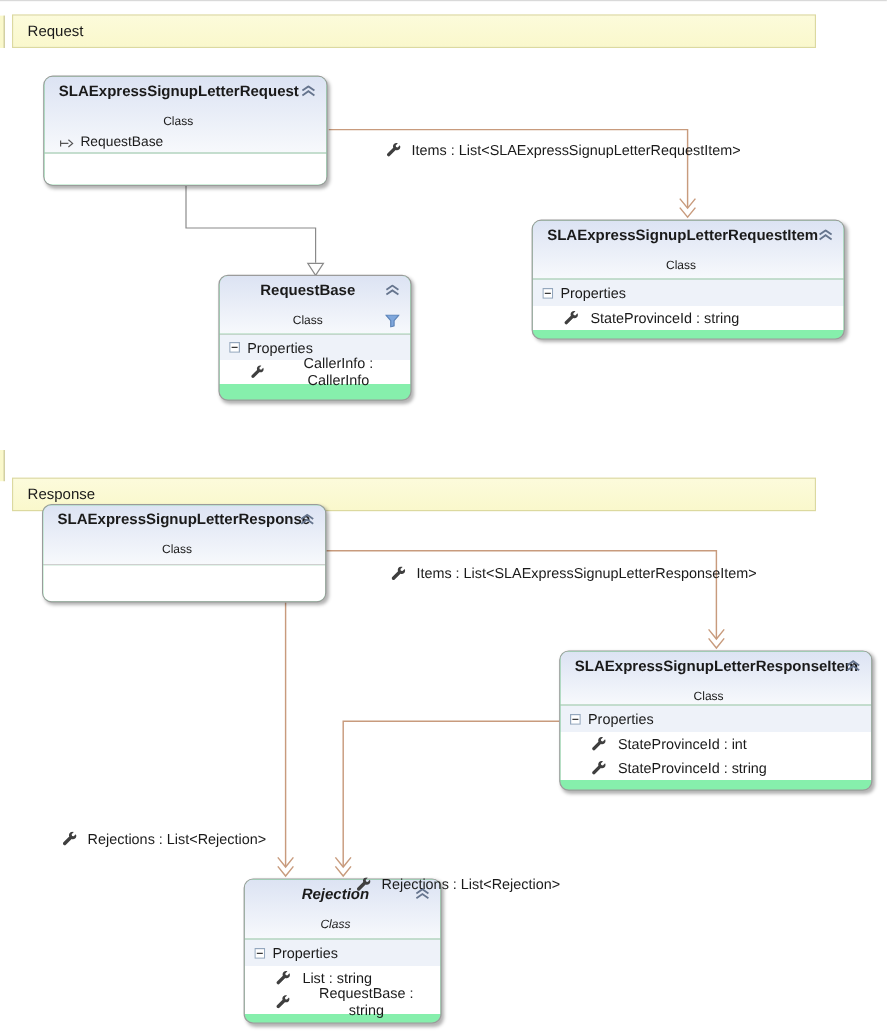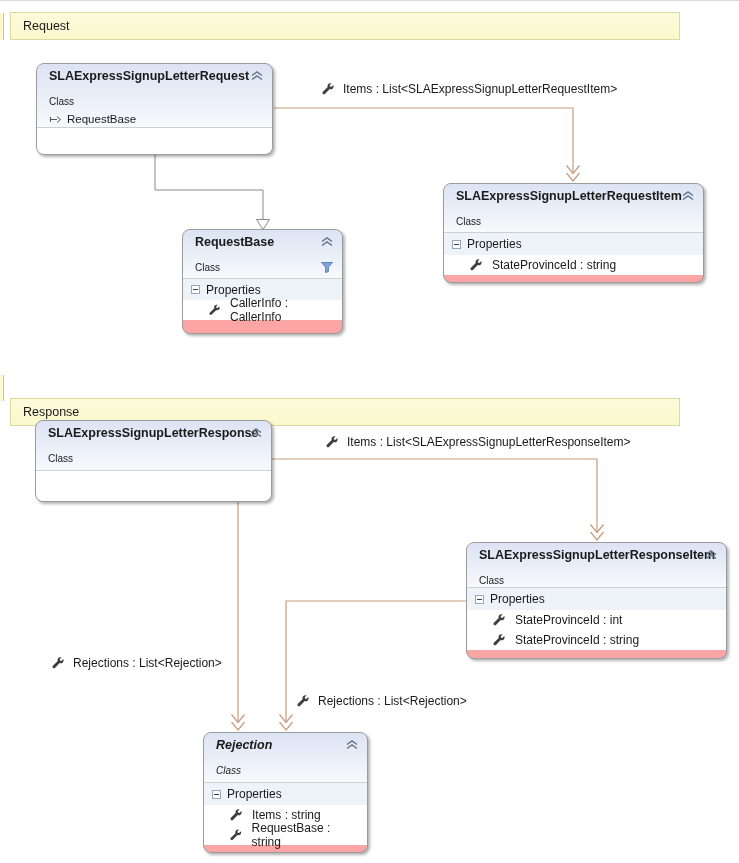--- a/index.html
+++ b/index.html
@@ -14,22 +14,22 @@
     background:linear-gradient(#fcfbdb,#faf8cc);
     border:1px solid #dcd99f;
     display:flex;align-items:center;padding-left:12px;box-sizing:border-box;
     font-size:12.5px;
   }
   .band-sliver{
     position:absolute;left:0;width:3px;background:#faf8cc;border-right:1px solid #c9c698;
   }
   
   .cls{
-    position:absolute;background:#fca5a5;border:1px solid #9b9b9b;border-radius:8px;
-    box-shadow:2px 2px 3px rgba(0,0,0,0.30);box-sizing:border-box;overflow:hidden;
+    position:absolute;background:#86efac;border:1px solid #9b9b9b;border-radius:8px;
+    box-shadow:2px 2px 3px rgba(0,0,0,0.30);box-sizing:border-box;overflow:hidden;text-align:center;
   }
   .cls-header{
     position:relative;background:linear-gradient(#dce3f3,#f7f9fc);
     border-bottom:1px solid #cfcfcf;box-sizing:border-box;
     padding:5px 24px 0 12px;
   }
   .cls-title{font-size:12.5px;font-weight:bold;line-height:15px;white-space:nowrap;}
   .cls-kind{font-size:10px;line-height:13px;margin-top:11px;}
   .inherits-row{display:flex;align-items:center;gap:5px;margin-top:4px;font-size:11.5px;line-height:14px;}
   .chevron{position:absolute;top:7px;right:9px;cursor:pointer;}
@@ -39,21 +39,21 @@
     padding:0 8px;font-size:12px;box-sizing:border-box;
   }
   .prop-row{
     display:flex;align-items:center;gap:9px;background:#fff;
     padding:0 8px 0 26px;font-size:12px;box-sizing:border-box;height:20px;
   }
   .cls-body{background:#fff;}
   
   .assoc-label{
     position:absolute;display:flex;align-items:center;gap:8px;
-    font-size:12px;height:16px;white-space:nowrap;
+    font-size:12px;height:16px;white-space:nowrap;margin-top:36px;
   }
   .connectors{position:absolute;left:0;top:0;pointer-events:none;}
 </style>
 </head>
 <body>
 
 <div class="canvas">
 
   <svg class="connectors" width="739" height="863">
 
@@ -215,21 +215,21 @@
       <svg width="9" height="9" viewBox="0 0 9 9">
         <rect x="0.5" y="0.5" width="8" height="8" fill="#fff" stroke="#94a7bd"></rect>
         <line x1="2" y1="4.5" x2="7" y2="4.5" stroke="#3a3a3a"></line>
       </svg>
       <span>Properties</span>
     </div>
     <div class="prop-row">
       <svg width="13" height="13" viewBox="0 0 16 16">
         <path d="M13.8 2.6 L11.6 4.8 L9.9 4.4 L9.5 2.7 L11.7 0.5 C10.4 -0.1 8.8 0.2 7.8 1.2 C6.8 2.2 6.5 3.7 7 5 L1.1 10.9 C0.4 11.6 0.4 12.7 1.1 13.4 C1.8 14.1 2.9 14.1 3.6 13.4 L9.5 7.5 C10.8 8 12.3 7.7 13.3 6.7 C14.3 5.7 14.6 4.1 13.8 2.6 Z" fill="#3f3f3f"></path>
       </svg>
-      <span>Items : string</span>
+      <span>List : string</span>
     </div>
     <div class="prop-row">
       <svg width="13" height="13" viewBox="0 0 16 16">
         <path d="M13.8 2.6 L11.6 4.8 L9.9 4.4 L9.5 2.7 L11.7 0.5 C10.4 -0.1 8.8 0.2 7.8 1.2 C6.8 2.2 6.5 3.7 7 5 L1.1 10.9 C0.4 11.6 0.4 12.7 1.1 13.4 C1.8 14.1 2.9 14.1 3.6 13.4 L9.5 7.5 C10.8 8 12.3 7.7 13.3 6.7 C14.3 5.7 14.6 4.1 13.8 2.6 Z" fill="#3f3f3f"></path>
       </svg>
       <span>RequestBase : string</span>
     </div>
   </div>
 
   <div class="assoc-label" style="left:322px;top:80px;">

